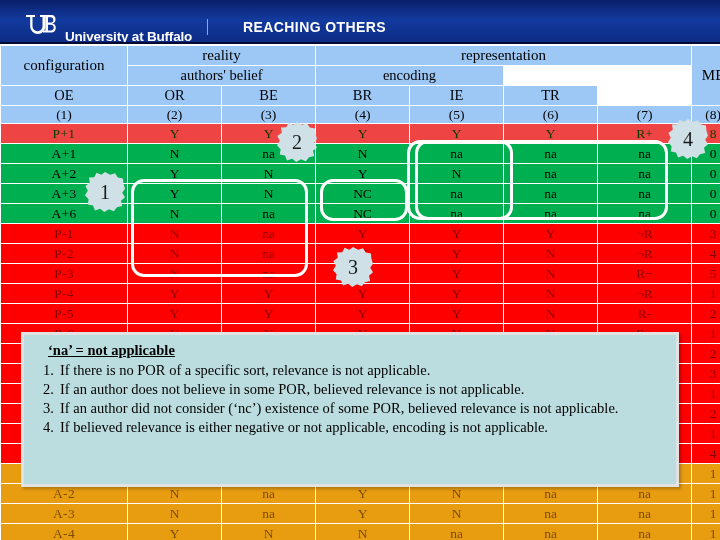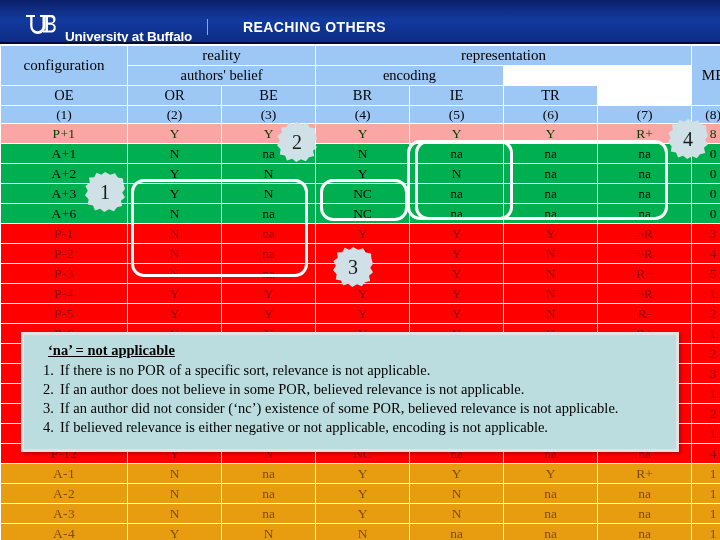--- a/index.html
+++ b/index.html
@@ -92,21 +92,21 @@
     font-size: 14.5px;
     border: 1px solid #000000;
     height: 19px;
   }
   .hdr.big { font-size: 15px; }
   .hdr.num { font-size: 13.5px; height: 17px; }
 
   
   tr.body-row td { height: 19px; font-size: 13.5px; }
 
-  .c-bright { background: #fca5a5; color: #0a3a00; font-weight: bold; }
+  .c-bright { background: #ef4444; color: #0a3a00; font-weight: bold; }
   .c-green  { background: #00b050; color: #000000; font-weight: bold; margin-left: 16px; }
   .c-red    { background: #ff0000; color: #8a0000; font-weight: bold; }
   .c-orange { background: #e89c10; color: #7a4c00; font-weight: bold; }
 
   td.cfg { font-weight: bold; letter-spacing: 0.3px; }
 
   
   col.w-cfg { width: 127px; }
   col.w-std { width: 94px; }
   col.w-me  { width: 43px; }
@@ -136,21 +136,21 @@
       7% 81%, 9% 68%, 0% 58%, 7% 47%, 1% 35%, 12% 27%,
       10% 14%, 23% 13%, 29% 2%, 41% 7%
     );
     filter: drop-shadow(0px 1px 1px rgba(0,0,0,0.35));
   }
 
   
   #note {
     position: absolute;
     left: 21px; top: 332px;
-    width: 658px; height: 120px;
+    width: 658px; height: 155px;
     background: #bcdde0;
     border: 3px solid #e2e2e2;
     box-sizing: border-box;
     padding: 7px 24px 6px 10px;
     box-shadow: 2px 2px 3px rgba(0,0,0,0.25);
     font-family: "Liberation Serif", serif;
     color: #000000;
   }
   #note-title {
     font-weight: bold;

